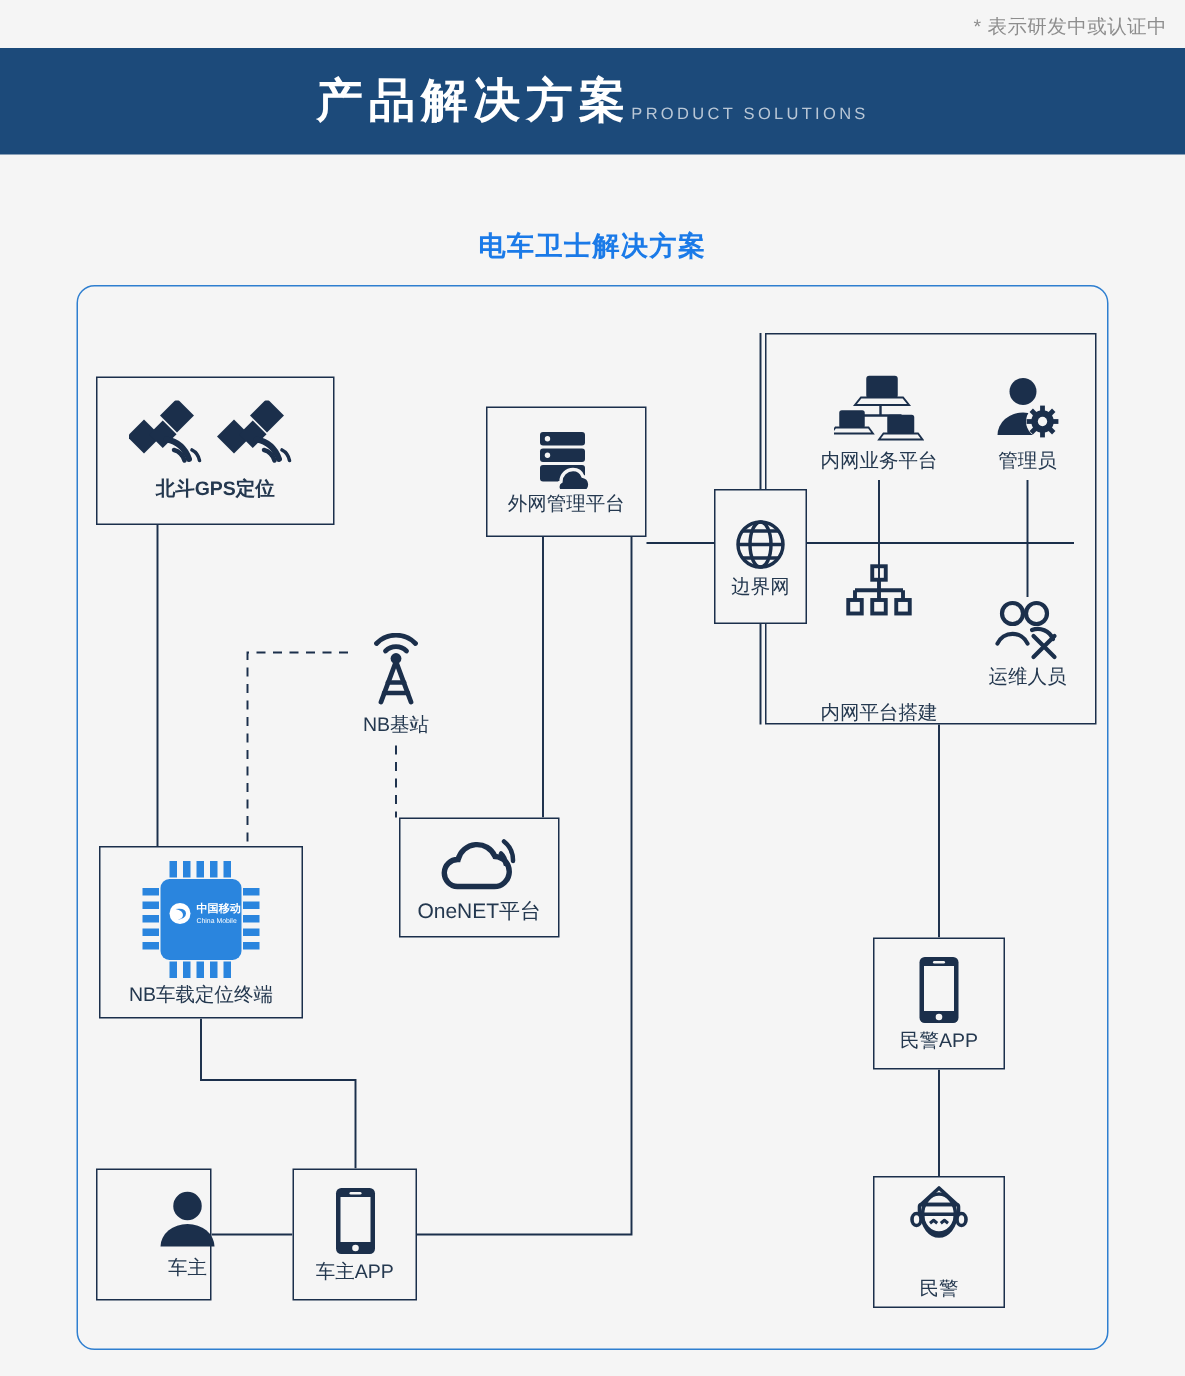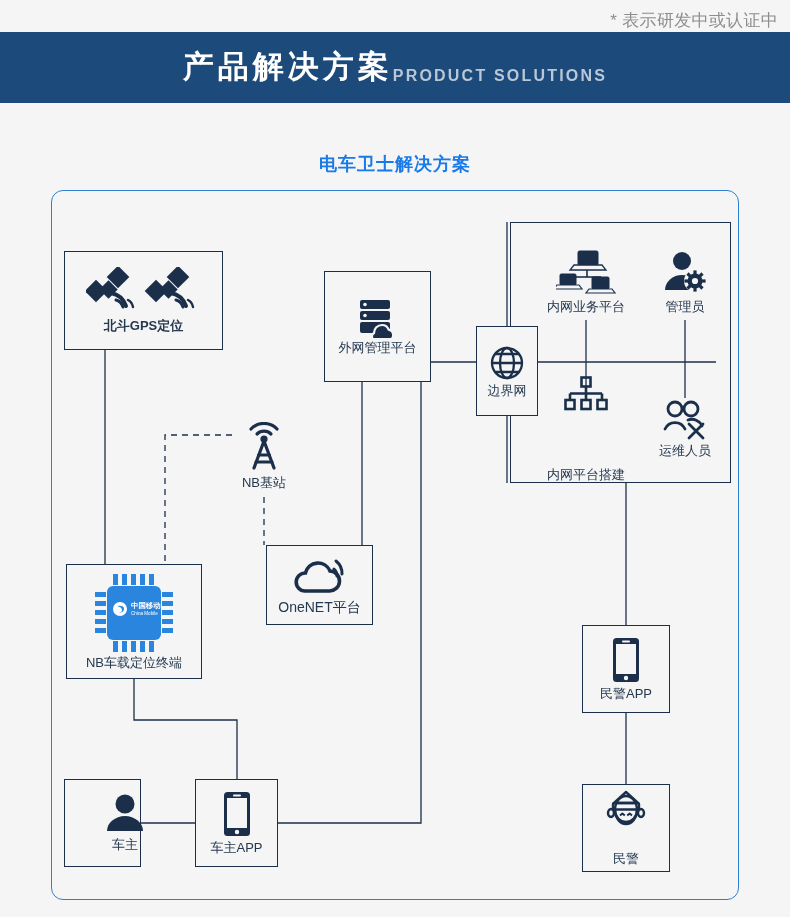--- a/index.html
+++ b/index.html
@@ -4,33 +4,33 @@
 <style>
   html,body{margin:0;padding:0;}
   body{
     width:790px;height:917px;
     background:#f5f5f5;
     font-family:"Liberation Sans","DejaVu Sans",sans-serif;
     position:relative;overflow:hidden;
   }
   .note{
     position:absolute;right:12px;top:9px;
-    font-size:17px;color:#8d8d8d;letter-spacing:.3px;
+    font-size:13px;color:#8d8d8d;letter-spacing:.3px;
   }
   .banner{
     position:absolute;left:0;top:32px;width:790px;height:71px;
     background:#1c4a7a;display:flex;flex-direction:row;
     align-items:center;justify-content:center;
   }
   .banner-title{
     color:#ffffff;font-size:31px;font-weight:bold;letter-spacing:4px;
     line-height:1.05;margin-top:-1px;
   }
   .banner-sub{
-    color:#b9c7d6;font-size:16px;letter-spacing:2.2px;margin-top:16px;font-weight:bold;
+    color:#b9c7d6;font-size:11px;letter-spacing:2.2px;margin-top:16px;
   }
   .section-title{
     position:absolute;left:0;top:152px;width:790px;text-align:center;
     color:#1a7ae8;font-size:18px;font-weight:bold;letter-spacing:1px;
   }
   .diagram{
     position:absolute;left:51px;top:190px;width:688px;height:710px;
     border:1px solid #2f7fd0;border-radius:12px;box-sizing:border-box;
     background:transparent;
   }
@@ -125,21 +125,21 @@
           <path d="M23 24 q11 2 15 13" stroke="#1b2f4b" stroke-width="4" fill="none" stroke-linecap="round"></path>
           <path d="M28 31 q5 1 7 7" stroke="#1b2f4b" stroke-width="3" fill="none" stroke-linecap="round"></path>
           <path d="M40 31 q4 2 5 7" stroke="#1b2f4b" stroke-width="2.4" fill="none" stroke-linecap="round"></path>
         </g>
       </g>
     </svg>
   </div>
   <div class="lbl" style="margin-top:6px;">北斗GPS定位</div>
 </div>
 
-<div class="node" style="left:324px;top:271px;width:107px;height:111px;text-align:right;">
+<div class="node" style="left:324px;top:271px;width:107px;height:87px;text-align:right;">
   <div class="ico">
     <svg width="48" height="40" viewBox="0 0 48 40">
       <g fill="#1b2f4b">
         <rect x="6" y="2" width="30" height="9" rx="2"></rect>
         <circle cx="11" cy="6.5" r="1.8" fill="#f5f5f5"></circle>
         <rect x="6" y="13" width="30" height="9" rx="2"></rect>
         <circle cx="11" cy="17.5" r="1.8" fill="#f5f5f5"></circle>
         <rect x="6" y="24" width="30" height="11" rx="2"></rect>
         <path d="M20 35 a8 8 0 0 1 8-8 a7 7 0 0 1 6.6 4.6 a5.5 5.5 0 0 1 1.4 10.4 h-16 a4 4 0 0 1 0-7z" fill="#1b2f4b" stroke="#f5f5f5" stroke-width="2.2"></path>
       </g>

